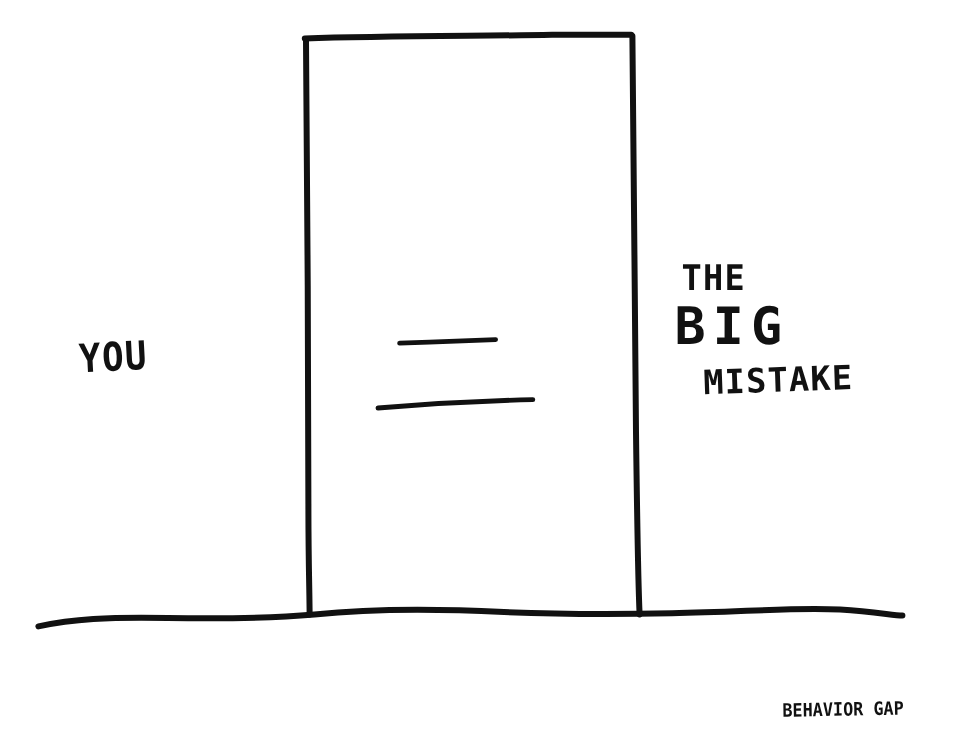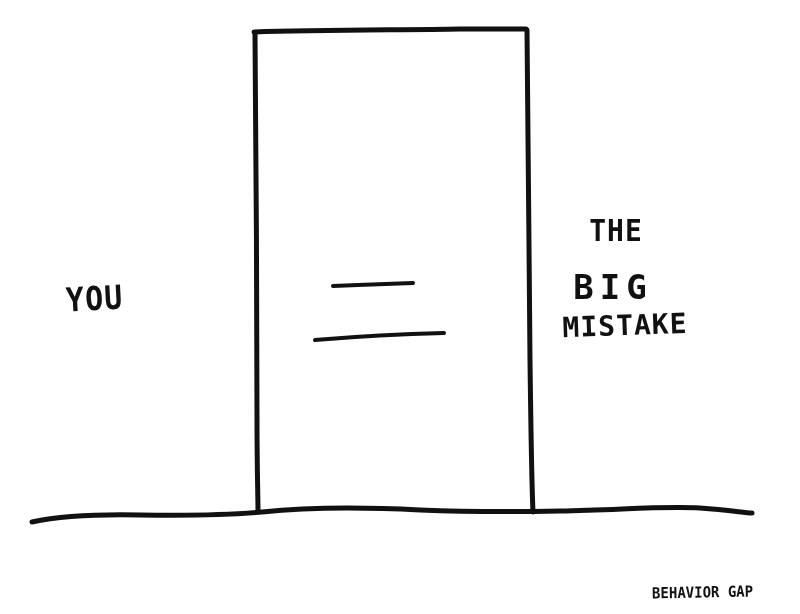--- a/index.html
+++ b/index.html
@@ -57,36 +57,36 @@
     .advisor-line.l1 {
       margin-left: 4px;
       transform: scaleY(1.15);
     }
     .advisor-line.l2 {
       margin-top: 30px;
       transform: scaleY(1.1);
     }
     .mistake-block {
       position: absolute;
-      left: 538px;
+      left: 572px;
       top: 218px;
       width: 160px;
-      text-align: center;
+      text-align: left;
     }
     .mistake-line {
       display: block;
       font-family: "DejaVu Sans Mono", monospace;
       font-weight: bold;
       text-transform: uppercase;
       color: #111;
       line-height: 1;
       letter-spacing: 1px;
     }
     .mistake-line.l1 { font-size: 28px; margin-left: -4px; transform: scaleY(1.05); }
-    .mistake-line.l2 { font-size: 34px; margin-top: 24px; letter-spacing: 6px; margin-left: -10px; }
+    .mistake-line.l2 { font-size: 43px; margin-top: 6px; letter-spacing: 6px; margin-left: -10px; }
     .mistake-line.l3 { font-size: 28px; margin-top: 8px; transform: rotate(-2deg); margin-left: 14px; }
     .brand {
       position: absolute;
       left: 652px;
       top: 584px;
       font-family: "DejaVu Sans Mono", monospace;
       font-weight: bold;
       font-size: 14px;
       text-transform: uppercase;
       letter-spacing: 0px;

